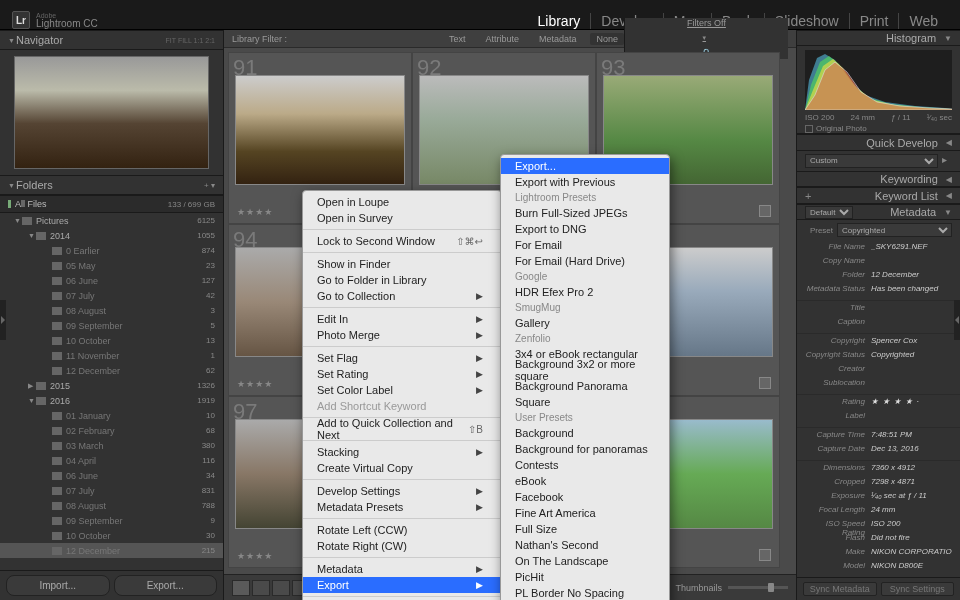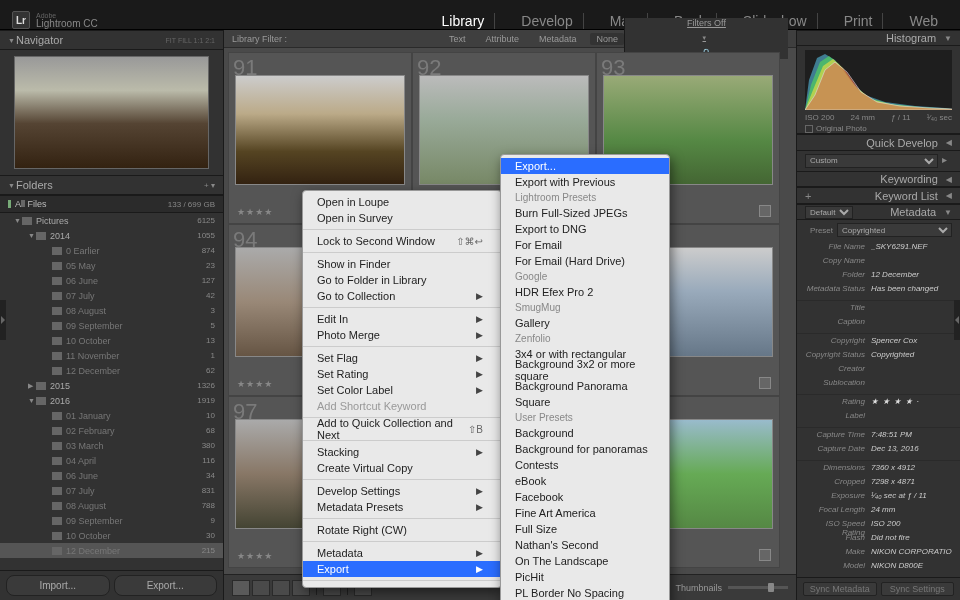--- a/index.html
+++ b/index.html
@@ -3,21 +3,21 @@
 <meta charset="utf-8">
 <style>
   * { margin: 0; padding: 0; box-sizing: border-box; font-family: "Helvetica Neue", Arial, sans-serif; }
   body { width: 960px; height: 600px; background: #323232; color: #bbb; font-size: 10px; overflow: hidden; position: relative; }
   
   
   .topbar { height: 30px; background: #1a1a1a; display: flex; align-items: flex-end; padding: 0 12px; border-bottom: 1px solid #000; }
   .lr-logo { width: 18px; height: 18px; background: #333; color: #ddd; font-weight: 700; font-size: 10px; display: flex; align-items: center; justify-content: center; border: 1px solid #555; border-radius: 2px; margin-right: 6px; }
   .brand { font-size: 10px; color: #888; line-height: 1; }
   .brand .sub { font-size: 7px; color: #666; }
-  .modules { margin-left: auto; display: flex; gap: 16px; align-items: center; font-size: 14px; }
+  .modules { margin-left: auto; display: flex; gap: 0; align-items: center; font-size: 14px; }
   .modules span { color: #888; padding: 0 10px; border-right: 1px solid #444; cursor: pointer; }
   .modules span:last-child { border-right: none; }
   .modules span.active { color: #fff; font-weight: 500; }
 
   
   .main { display: flex; height: 570px; }
   .left { width: 224px; background: #323232; border-right: 1px solid #1a1a1a; display:flex; flex-direction: column;}
   .center { flex: 1; background: #4a4a4a; display:flex; flex-direction: column; position: relative; }
   .right { width: 164px; background: #323232; border-left: 1px solid #1a1a1a; display:flex; flex-direction: column; }
 
@@ -623,20 +623,23 @@
     <div class="item">
       <span>Develop Settings</span>
       <span class="sub">▶</span>
     </div>
     <div class="item">
       <span>Metadata Presets</span>
       <span class="sub">▶</span>
     </div>
     <hr>
     <div class="item">
+      <span>Rotate Left (CCW)</span>
+    </div>
+    <div class="item">
       <span>Rotate Right (CW)</span>
     </div>
     <hr>
     <div class="item">
       <span>Metadata</span>
       <span class="sub">▶</span>
     </div>
     <div class="item sel">
       <span>Export</span>
       <span class="sub">▶</span>
@@ -666,21 +669,21 @@
     <div class="hdr">Google</div>
     <div class="item">
       <span>HDR Efex Pro 2</span>
     </div>
     <div class="hdr">SmugMug</div>
     <div class="item">
       <span>Gallery</span>
     </div>
     <div class="hdr">Zenfolio</div>
     <div class="item">
-      <span>3x4 or with rectangular</span>
+      <span>3x4 or eBook rectangular</span>
     </div>
     <div class="item">
       <span>Background 3x2 or more square</span>
     </div>
     <div class="item">
       <span>Background Panorama</span>
     </div>
     <div class="item">
       <span>Square</span>
     </div>

